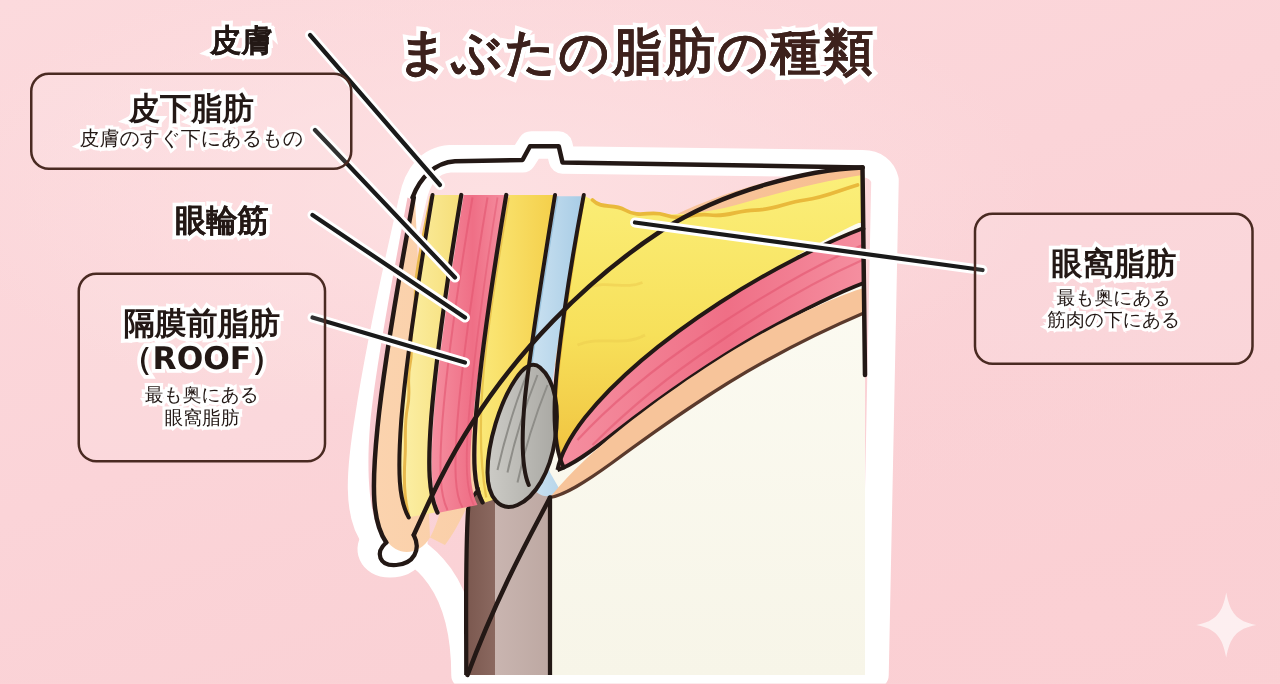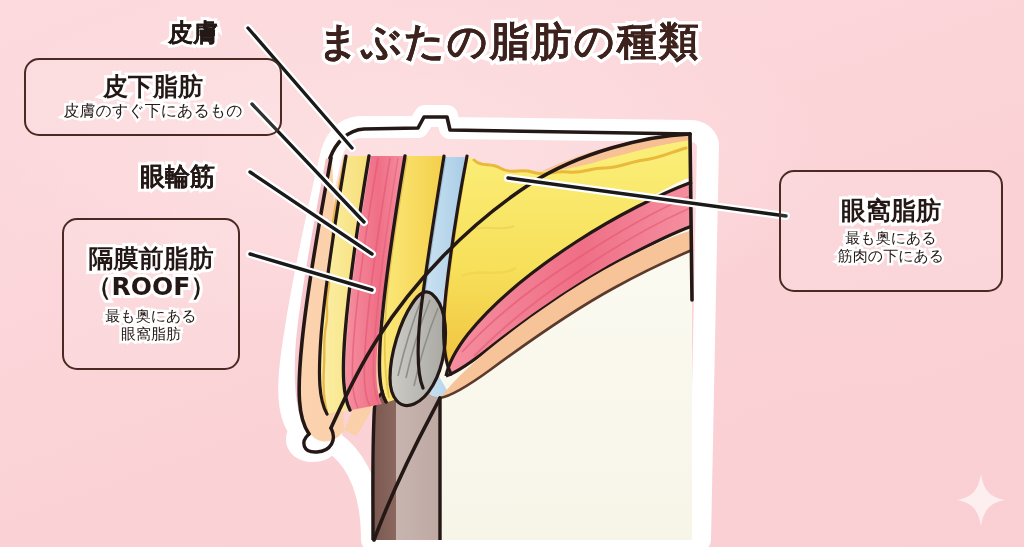--- a/index.html
+++ b/index.html
@@ -354,21 +354,21 @@
   <div class="plain-label-top" style="left:168px;top:16px;">皮膚</div>
 
   <div class="plain-label" style="left:140px;top:160px;">眼輪筋</div>
   <div class="plain-label-top" style="left:140px;top:160px;">眼輪筋</div>
 
   <div class="box" style="left:24px;top:58px;width:258px;height:78px;">
     <div class="hd">皮下脂肪</div>
     <div class="sub">皮膚のすぐ下にあるもの</div>
   </div>
 
-  <div class="box" style="left:62px;top:218px;width:178px;height:152px;">
+  <div class="box" style="left:62px;top:218px;width:199px;height:152px;">
     <div class="hd">隔膜前脂肪</div>
     <div class="hd2">（ROOF）</div>
     <div class="sub sm" style="margin-top:6px;">最も奥にある</div>
     <div class="sub sm">眼窩脂肪</div>
   </div>
 
   <div class="box" style="left:779px;top:170px;width:224px;height:122px;">
     <div class="hd">眼窩脂肪</div>
     <div class="sub sm" style="margin-top:4px;">最も奥にある</div>
     <div class="sub sm">筋肉の下にある</div>

